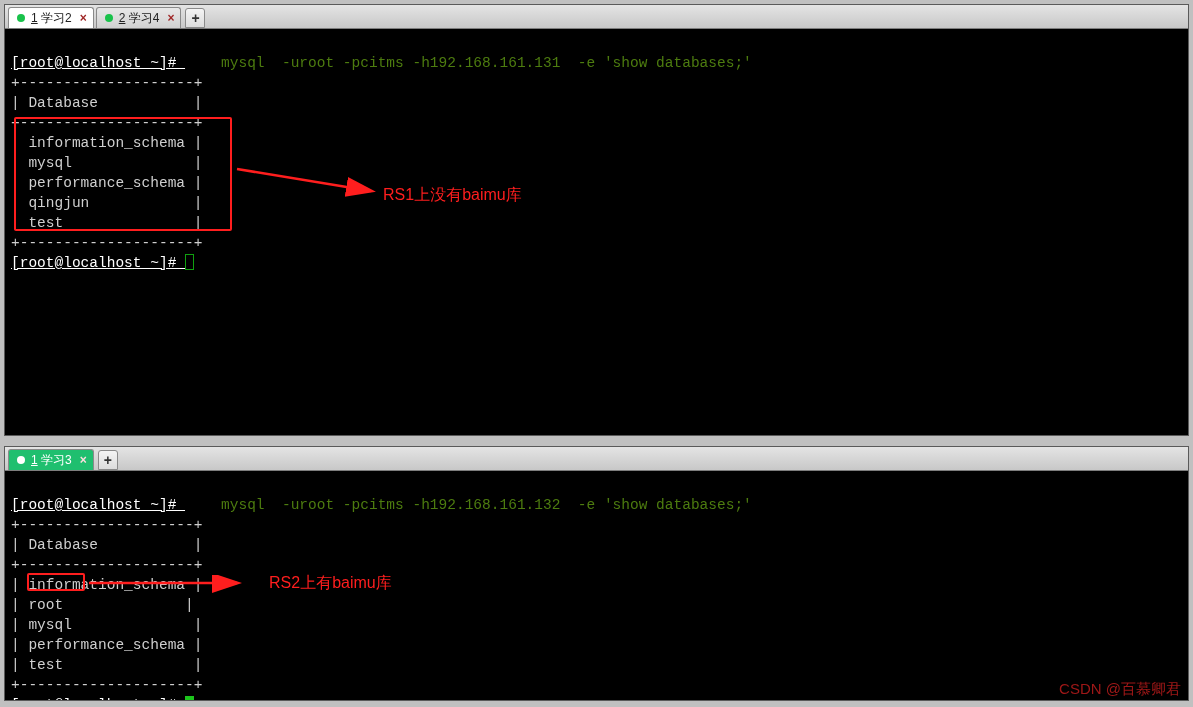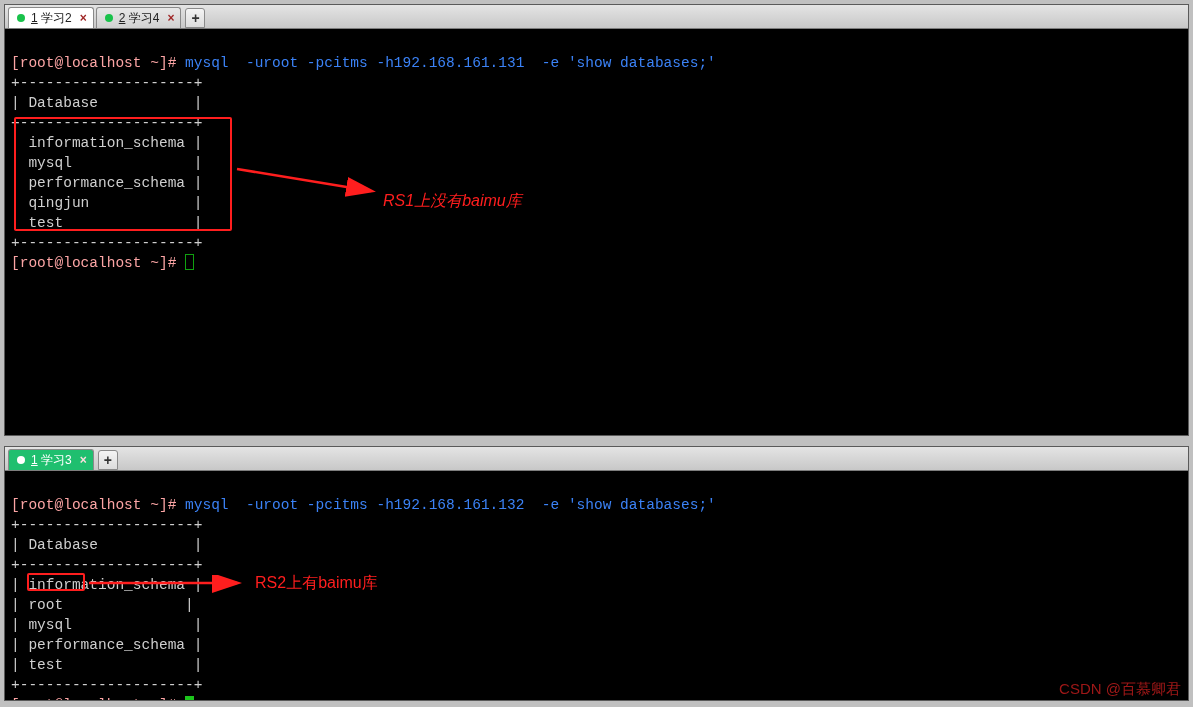--- a/index.html
+++ b/index.html
@@ -68,22 +68,22 @@
   }
 
   
   .term {
     position:relative;
     padding:4px 6px 6px 6px;
     color:#cfcfcf;
     white-space:pre;
     line-height:20px;
   }
-  .prompt-main { color:#fca5a5; }
-  .cmd { color:#3b82f6; }
+  .prompt-main { color:#ffffff;text-decoration:underline; }
+  .cmd { color:#4d7c0f;margin-left:36px; }
   .cursor-empty {
     display:inline-block; width:9px; height:16px;
     border:1px solid #10a010; vertical-align:middle;
     margin-bottom:3px;
   }
   .cursor-solid {
     display:inline-block; width:9px; height:16px;
     background:#1cc51c; vertical-align:middle;
     margin-bottom:3px;
   }
@@ -158,21 +158,21 @@
 
   <svg class="redarrow" style="left:228px; top:146px;" width="150" height="50">
     <defs>
         <marker id="ah1" markerWidth="12" markerHeight="12" refX="10" refY="4" orient="auto">
       <path d="M0,0 L12,4 L0,8 Z" fill="#ff1e1e"></path>
         </marker>
       </defs>
     <line x1="4" y1="18" x2="138" y2="40" stroke="#ff1e1e" stroke-width="2.5" marker-end="url(#ah1)"></line>
   </svg>
 
-  <div class="redtext" style="left:378px; top:186px;font-style:italic;">RS1上没有baimu库</div>
+  <div class="redtext" style="left:378px; top:180px;">RS1上没有baimu库</div>
 </div>
 
 <div class="pane bottom">
 
   <div class="tabbar">
     <div class="tab active" style="background:#1fbf6f;color:#fff;">
       <span class="dot" style="background:#fff;"></span>
       <span><span class="num">1</span></span>&nbsp;<span>学习3</span>
       <span class="close" style="color:#ffdede;">×</span>
     </div>
@@ -199,16 +199,16 @@
 
   <svg class="redarrow" style="left:82px; top:128px;" width="160" height="20">
     <defs>
         <marker id="ah2" markerWidth="12" markerHeight="12" refX="10" refY="4" orient="auto">
       <path d="M0,0 L12,4 L0,8 Z" fill="#ff1e1e"></path>
         </marker>
       </defs>
     <line x1="2" y1="8" x2="150" y2="8" stroke="#ff1e1e" stroke-width="2.5" marker-end="url(#ah2)"></line>
   </svg>
 
-  <div class="redtext" style="left:250px; top:126px;">RS2上有baimu库</div>
+  <div class="redtext" style="left:264px; top:126px;">RS2上有baimu库</div>
 </div>
 
 <div class="watermark">CSDN @百慕卿君</div>
 
 </body></html>

